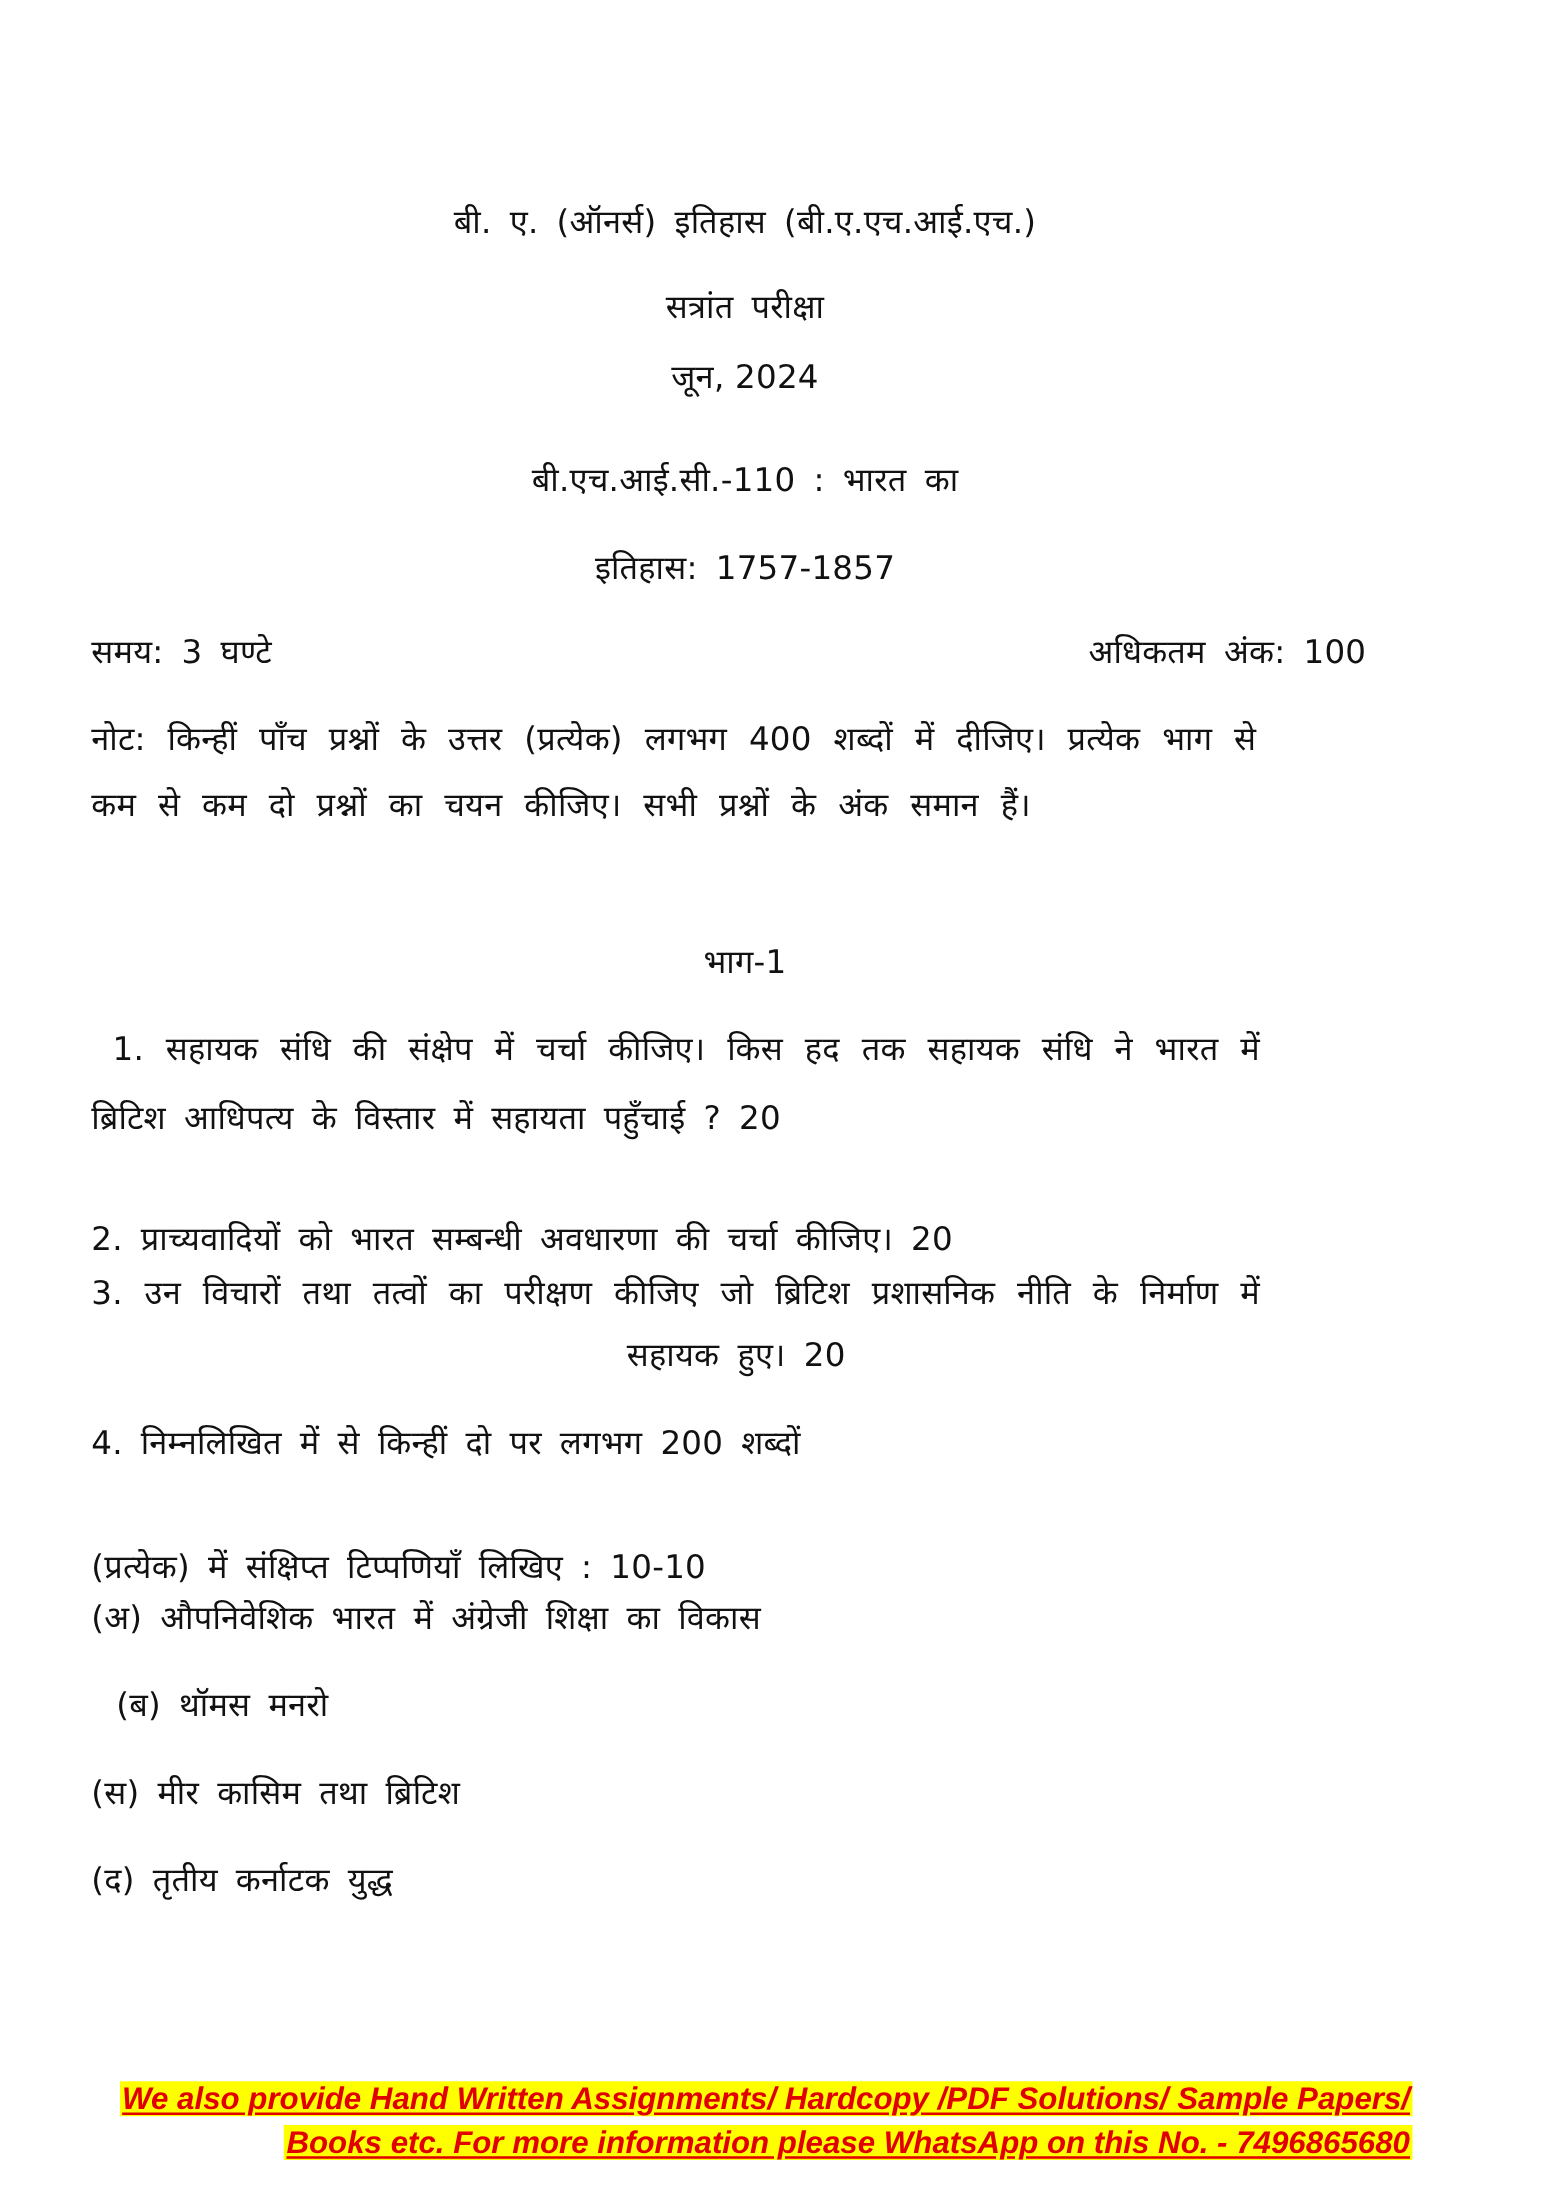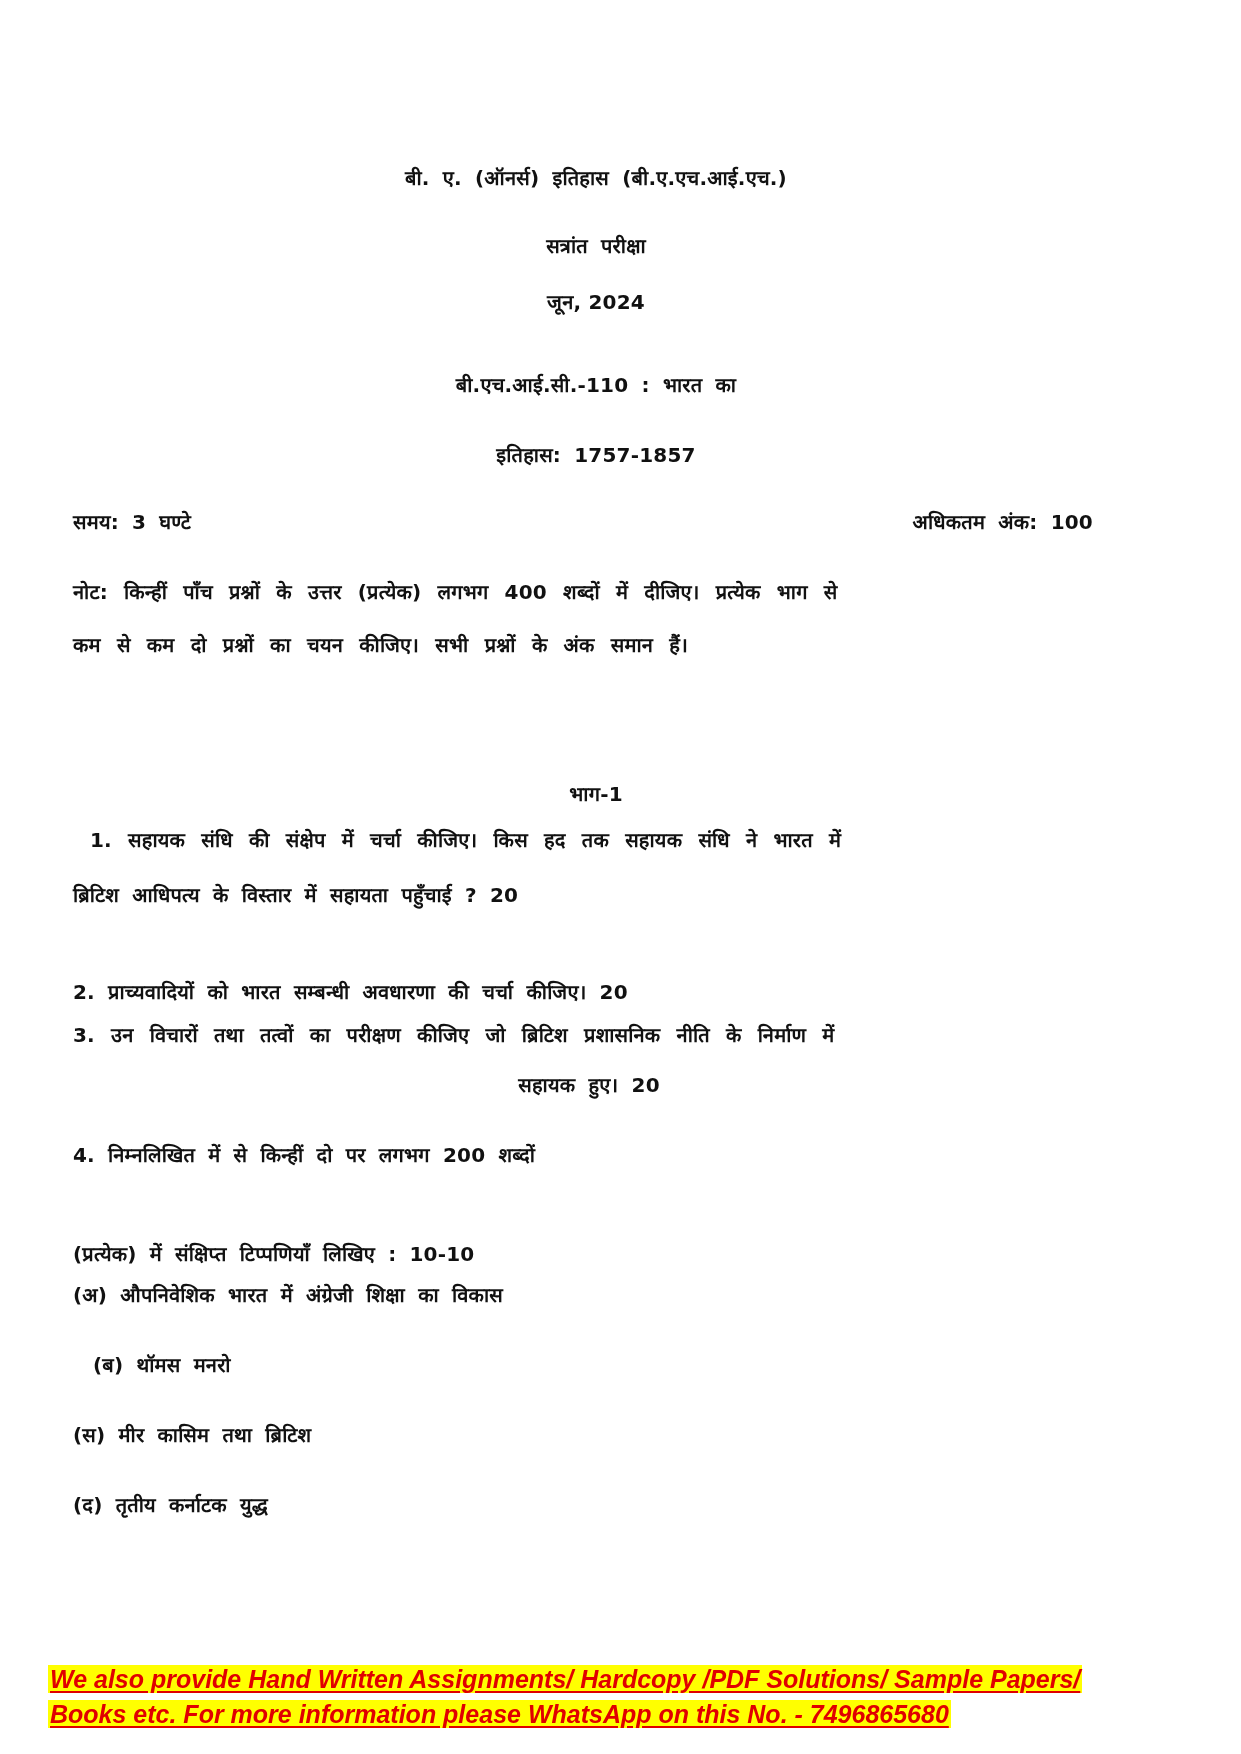--- a/index.html
+++ b/index.html
@@ -12,47 +12,46 @@
       height: 1754px;
       position: relative;
       overflow: hidden;
       font-family: "DejaVu Sans", "Liberation Sans", sans-serif;
       color: #111111;
     }
     .line {
       position: absolute;
       left: 73px;
       width: 1032px;
-      font-weight: bold;
-      font-size: 20px;
+      font-weight: normal;
+      font-size: 26px;
       line-height: 36px;
       white-space: nowrap;
       letter-spacing: 0.2px;
     }
     .center {
       text-align: center;
       left: 73px;
       width: 1046px;
     }
     .justify-row {
       display: flex;
       justify-content: space-between;
     }
     .word-spaced { word-spacing: 6px; }
     .footer {
       position: absolute;
       left: 0;
       width: 1130px;
-      text-align: left;
+      text-align: right;
       font-family: "Liberation Sans", "DejaVu Sans", sans-serif;
       font-style: italic;
       font-weight: bold;
       font-size: 25px;
       line-height: 34px;
-      padding-left: 48px;
     }
     .footer span {
       background: #ffff00;
       color: #e00000;
       text-decoration: underline;
       text-decoration-color: #e00000;
       text-underline-offset: 3px;
       padding: 0 2px;
     }
   </style>
@@ -68,21 +67,21 @@
   <div class="line center word-spaced" style="top:437px;">इतिहास: 1757-1857</div>
 
   <div class="line justify-row word-spaced" style="top:504px; width:1020px;">
     <span>समय: 3 घण्टे</span>
     <span>अधिकतम अंक: 100</span>
   </div>
 
   <div class="line word-spaced" style="top:574px; word-spacing:9px;">नोट: किन्हीं पाँच प्रश्नों के उत्तर (प्रत्येक) लगभग 400 शब्दों में दीजिए। प्रत्येक भाग से</div>
   <div class="line word-spaced" style="top:627px; word-spacing:9px;">कम से कम दो प्रश्नों का चयन कीजिए। सभी प्रश्नों के अंक समान हैं।</div>
 
-  <div class="line center" style="top:752px;margin-top:24px;">भाग-1</div>
+  <div class="line center" style="top:752px;">भाग-1</div>
 
   <div>
     <div class="line word-spaced" style="top:822px; word-spacing:9px;margin-left:17px;">1. सहायक संधि की संक्षेप में चर्चा कीजिए। किस हद तक सहायक संधि ने भारत में</div>
     <div class="line word-spaced" style="top:877px;">ब्रिटिश आधिपत्य के विस्तार में सहायता पहुँचाई ?  20</div>
   </div>
 
   <div>
     <div class="line word-spaced" style="top:974px;">2. प्राच्यवादियों को भारत सम्बन्धी अवधारणा की चर्चा कीजिए। 20</div>
   </div>
 

